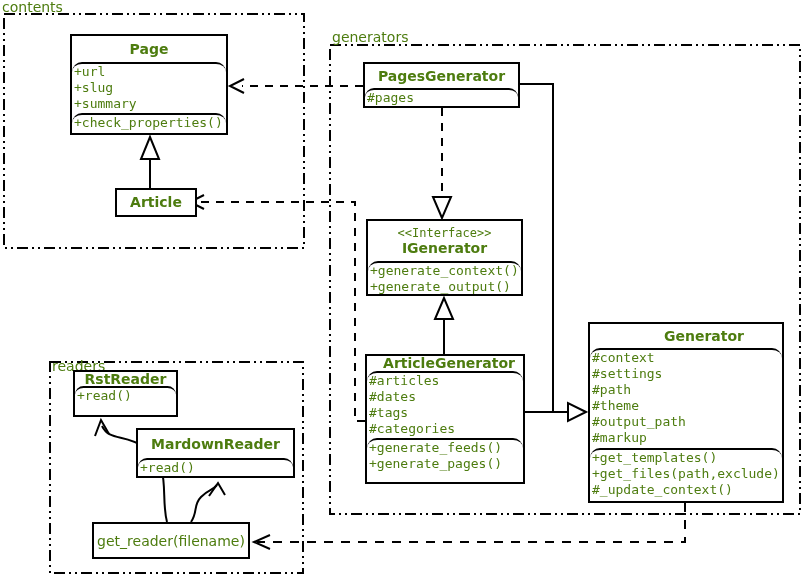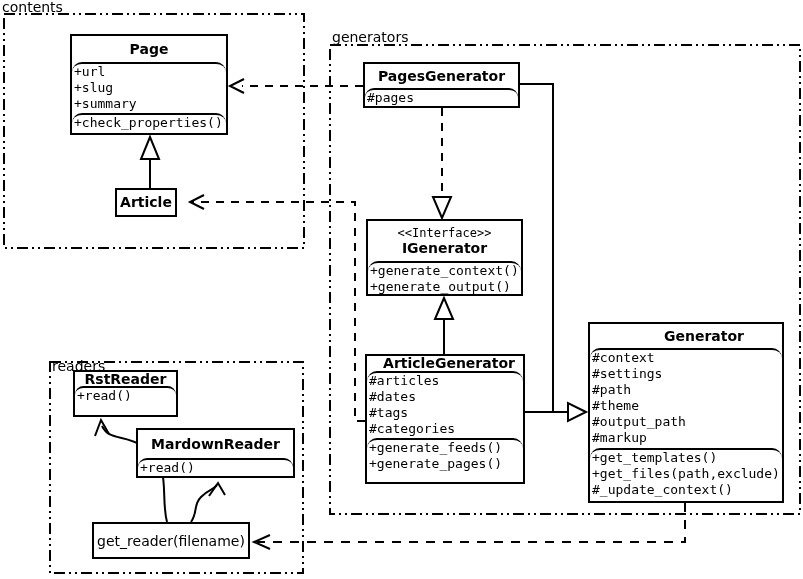--- a/index.html
+++ b/index.html
@@ -1,19 +1,19 @@
 <!DOCTYPE html>
 <html><head>
 <meta charset="utf-8">
 <style>
   * { margin:0; padding:0; box-sizing:border-box; }
   html,body { background:#ffffff; }
   #diagram {
     position:relative; width:803px; height:579px; background:#ffffff;
-    font-family:"DejaVu Sans","Liberation Sans",sans-serif; color:#000000;
+    font-family:"DejaVu Sans","Liberation Sans",sans-serif; color:#4d7c0f;
     overflow:hidden;
   }
   #edges { position:absolute; left:0; top:0; }
   .pkg-label { position:absolute; font-size:14px; line-height:15px; background:transparent; }
   .uml-class { position:absolute; background:#fff; border:2px solid #000; }
   .uml-title {
     font-weight:bold; font-size:14px; text-align:center;
     display:flex; flex-direction:column; align-items:center; justify-content:center;
     overflow:hidden;
   }
@@ -85,21 +85,21 @@
     <div class="compartment" style="height:51px;">
       <div class="row">+url</div>
       <div class="row">+slug</div>
       <div class="row">+summary</div>
     </div>
     <div class="compartment" style="height:20px;">
       <div class="row">+check_properties()</div>
     </div>
   </div>
 
-  <div class="uml-class" style="left:115px; top:188px; width:62px; height:29px;">
+  <div class="uml-class" style="left:115px; top:188px; width:82px; height:29px;">
     <div class="uml-title" style="height:25px;">
       <span class="titletext">Article</span>
     </div>
   </div>
 
   <div class="uml-class" style="left:363px; top:62px; width:157px; height:46px;">
     <div class="uml-title" style="height:24px;">
       <span class="titletext">PagesGenerator</span>
     </div>
     <div class="compartment" style="height:18px;">

